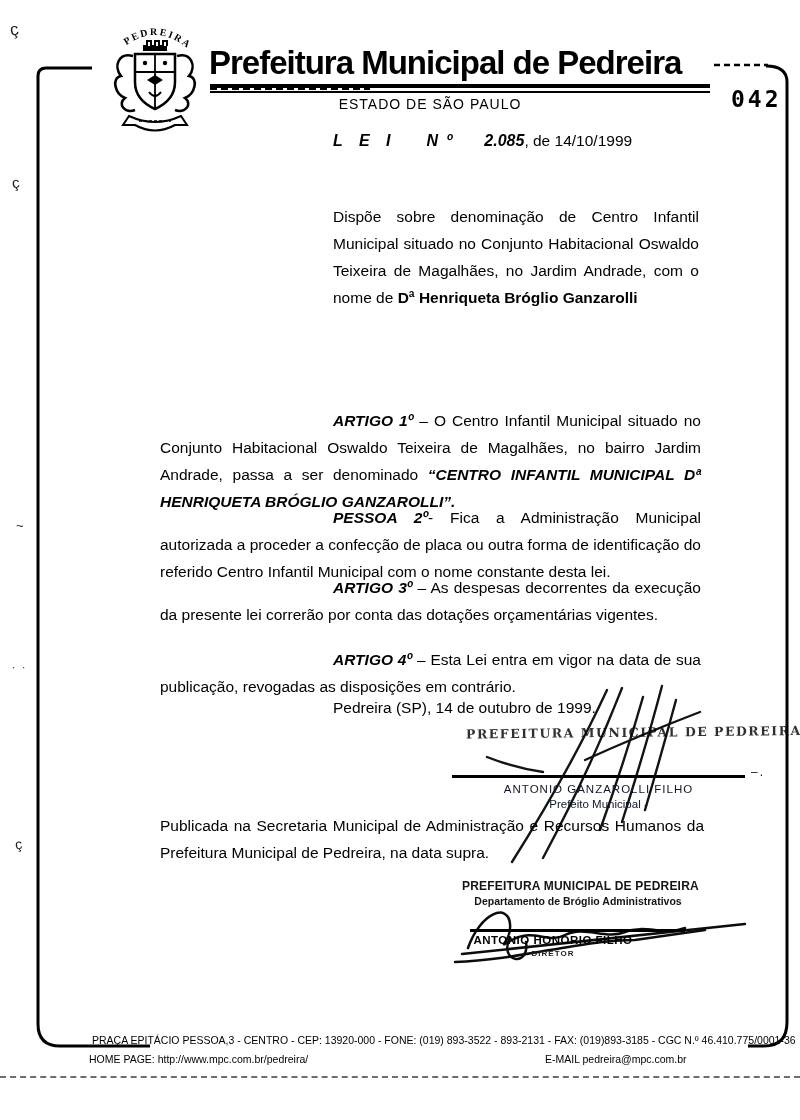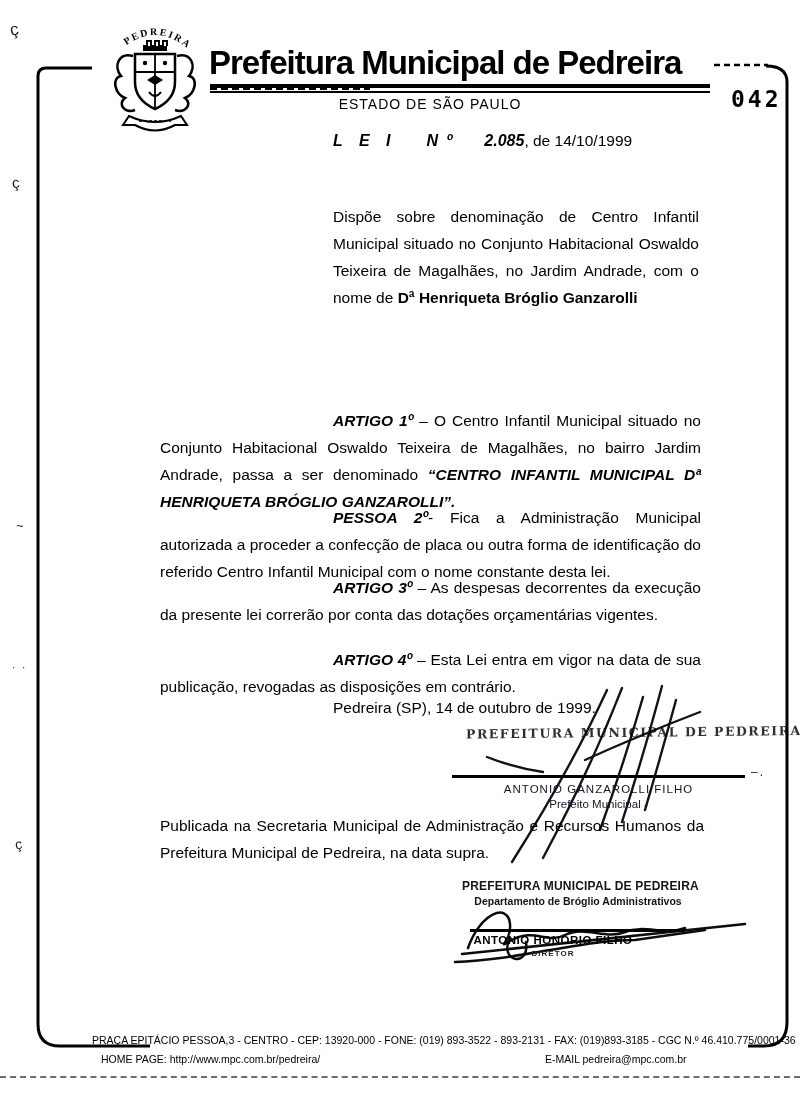--- a/index.html
+++ b/index.html
@@ -51,21 +51,21 @@
   
   .stamp2wrap{left:462px;top:879px;width:232px;text-align:center;color:#151515;}
   .stamp2a{font-size:12px;font-weight:bold;letter-spacing:.2px;white-space:nowrap;}
   .stamp2b{font-size:10.5px;font-weight:bold;margin-top:2px;white-space:nowrap;}
   .sigline2{left:470px;top:929px;width:215px;height:3px;background:#000;}
   .name2wrap{left:438px;top:934px;width:230px;text-align:center;}
   .name2{font-size:11.5px;font-weight:bold;letter-spacing:.5px;}
   .role2{font-size:8px;font-weight:bold;letter-spacing:1px;margin-top:3px;color:#222;}
   
   .footer1{left:80px;top:1034px;width:668px;text-align:left;font-size:10.5px;white-space:nowrap;margin-left:12px;}
-  .footer2a{left:101px;top:1053px;font-size:10.5px;}
+  .footer2a{left:89px;top:1053px;font-size:10.5px;}
   .footer2b{left:545px;top:1053px;font-size:10.5px;}
   .scanline{left:0px;top:1076px;width:800px;height:0;
     border-top:2px dashed #3d3d3d;opacity:.75;}
   .artifact{color:#1a1a1a;}
   .a1{left:10px;top:20px;font-size:17px;transform:rotate(-10deg);}
   .a2{left:12px;top:174px;font-size:15px;transform:rotate(-6deg);}
   .a3{left:16px;top:518px;font-size:13px;}
   .a4{left:12px;top:662px;font-size:10px;letter-spacing:2px;}
   .a5{left:15px;top:836px;font-size:14px;transform:rotate(-8deg);}
   .a6{left:751px;top:765px;font-size:12px;letter-spacing:2px;}

